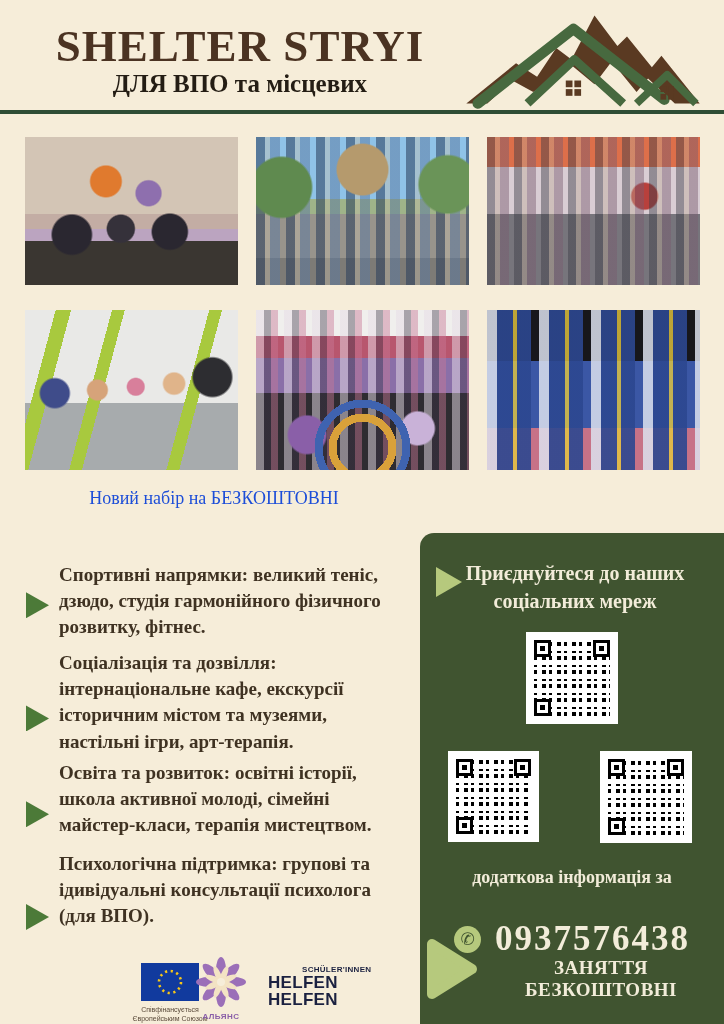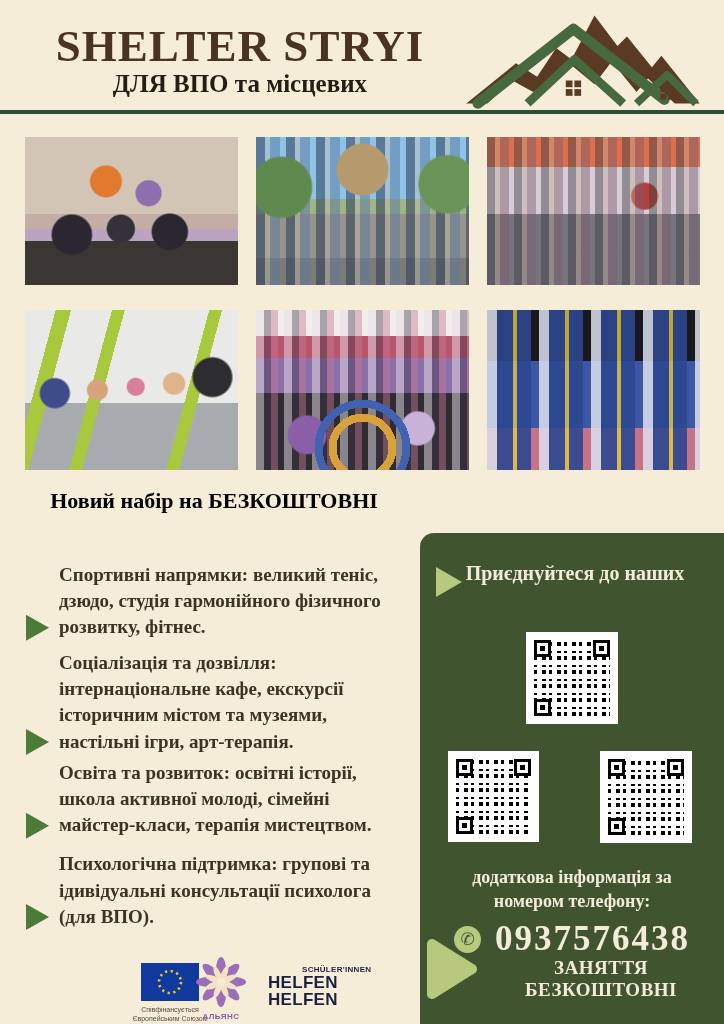--- a/index.html
+++ b/index.html
@@ -57,25 +57,25 @@
       radial-gradient(circle at 24% 78%, #8a5fa8 0 9%, transparent 10%),
       radial-gradient(circle at 76% 74%, #c9b2d8 0 8%, transparent 9%),
       repeating-linear-gradient(90deg, rgba(230,220,230,.5) 0 8px, rgba(60,50,70,.4) 8px 15px, rgba(200,120,150,.45) 15px 22px, transparent 22px 28px),
       linear-gradient(180deg,#f0efed 0 16%,#b8566e 16% 30%,#8a6fa8 30% 52%,#2e2c31 52% 100%);}
   .p6{background:
       repeating-linear-gradient(90deg, rgba(220,225,238,.85) 0 10px, rgba(44,71,144,.9) 10px 26px, rgba(230,200,60,.8) 26px 30px, rgba(44,71,144,.9) 30px 44px, transparent 44px 52px),
       linear-gradient(180deg,#17171c 0 32%,#3b57a5 32% 74%,#c77287 74% 100%);}
   
   .heading{
     position:absolute;left:8px;top:486px;width:412px;
-    text-align:center;font-size:22px;font-weight:bold;color:#000000;line-height:1.35;
+    text-align:center;font-size:18px;font-weight:normal;color:#1d4ed8;line-height:1.35;
   }
   .bullet{
     position:absolute;left:26px;width:372px;
-    display:flex;align-items:flex-end;gap:10px;
+    display:flex;align-items:center;gap:10px;
   }
   .b1{top:562px;} .b2{top:650px;} .b3{top:760px;} .b4{top:850px;}
   .tri{
     flex:0 0 auto;width:23px;height:26px;margin-top:8px;
     background:#4c7a38;
     clip-path:polygon(0 0,100% 50%,0 100%);
   }
   .b2 .tri{margin-top:32px;} .b3 .tri{margin-top:30px;} .b4 .tri{margin-top:54px;}
   .bullet-text{
     font-size:19px;font-weight:bold;color:#3f3222;line-height:1.38;width:335px;
@@ -188,20 +188,21 @@
   </div>
   <div class="bullet b4">
     <div class="tri"></div>
     <div class="bullet-text">Психологічна підтримка: групові та ідивідуальні консультації психолога (для ВПО).</div>
   </div>
 
   <div class="panel">
     <div class="panel-tri-small"></div>
     <div class="social-text">
       <span>Приєднуйтеся до наших</span><br>
+      <span>соціальних мереж</span>
     </div>
 
     <div class="qr qr1">
       <div class="qr-inner">
         <div class="finder f-tl"></div>
         <div class="finder f-tr"></div>
         <div class="finder f-bl"></div>
       </div>
     </div>
     <div class="qr qr2">
@@ -214,21 +215,20 @@
     <div class="qr qr3">
       <div class="qr-inner">
         <div class="finder f-tl"></div>
         <div class="finder f-tr"></div>
         <div class="finder f-bl"></div>
       </div>
     </div>
 
     <div class="info-text">
       <span>додаткова інформація за</span><br>
-      <span>номером телефону:</span>
     </div>
 
     <div class="phone-row">
       <span class="phone-circle">✆</span><span class="phone-number">0937576438</span>
     </div>
 
     <svg class="panel-tri-big" viewBox="0 0 54 66">
       <path d="M6,8 L46,33 L6,58 Z" fill="#b6c97d" stroke="#b6c97d" stroke-width="10" stroke-linejoin="round"></path>
     </svg>
     <div class="cta">ЗАНЯТТЯ БЕЗКОШТОВНІ</div>

